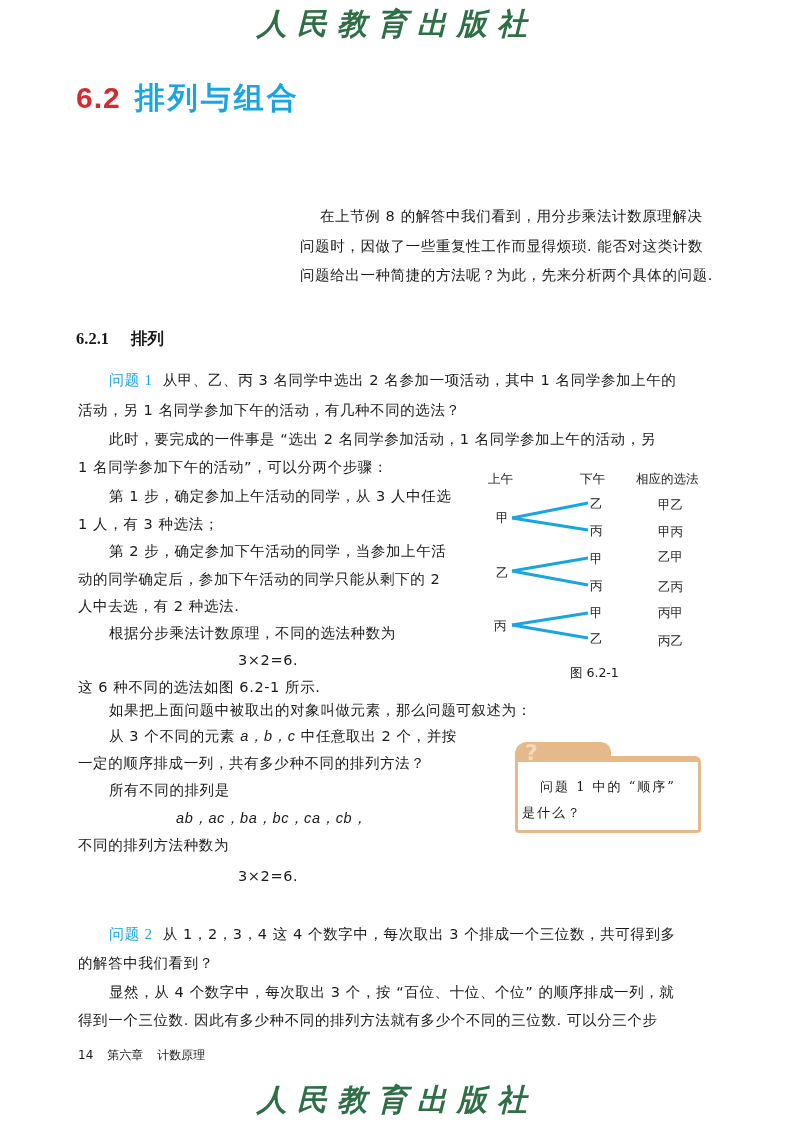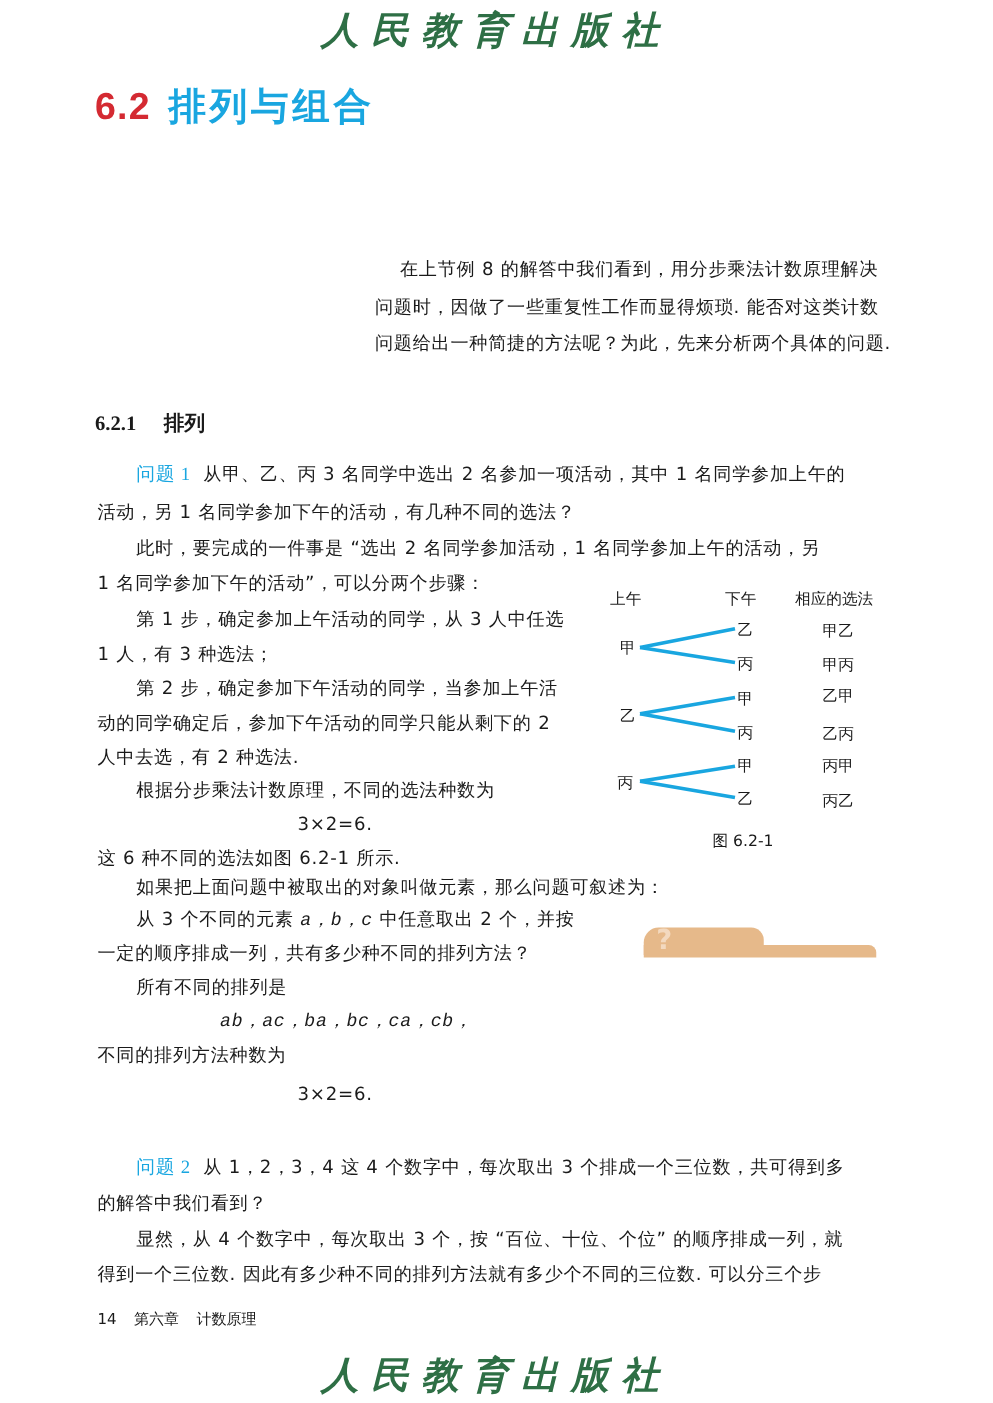--- a/index.html
+++ b/index.html
@@ -10,28 +10,28 @@
   }
   .abs { position: absolute; }
   .publisher {
     left: 0; width: 794px; text-align: center;
     font-family: "DejaVu Serif", "Liberation Serif", serif;
     font-style: italic; font-weight: bold;
     color: #2e6f45; font-size: 30px; letter-spacing: 10px;
   }
   .pub-top { top: 4px; }
   .pub-bottom { top: 1080px; }
-  .sec-title { left: 76px; top: 65px; font-size: 30px; font-weight: bold; }
+  .sec-title { left: 76px; top: 78px; font-size: 30px; font-weight: bold; }
   .sec-num { color: #d42a32; font-family: "Liberation Sans", sans-serif; letter-spacing: 1px; }
   .sec-name { color: #19a6e0; margin-left: 14px; letter-spacing: 3px; }
   .line { font-size: 14.5px; line-height: 20px; white-space: nowrap; letter-spacing: 0.6px; }
   .sub-title { left: 76px; top: 328px; font-size: 16.5px; font-weight: bold; font-family: "Liberation Serif", serif; text-align: center; }
   .sub-title .nm { margin-left: 22px; font-family: "DejaVu Sans", sans-serif; }
   .q-label { color: #19a6e0; font-family: "Liberation Serif", serif; font-size: 15px; margin-right: 10px; }
-  .math { font-family: Liberation Mono, monospace; font-style: italic; }
+  .math { font-family: Liberation Sans, sans-serif; font-style: italic; }
   .fig { left: 476px; top: 465px; width: 250px; height: 220px; }
   .fig .lbl { position: absolute; font-size: 12.5px; white-space: nowrap; }
   .fig svg { position: absolute; left: 0; top: 0; }
   .caption { font-size: 12.5px; }
   .note {
     left: 515px; top: 742px; width: 186px; height: 94px;
   }
   .note .tab {
     position: absolute; left: 0; top: 0; width: 96px; height: 22px;
     background: #e6b98a; border-radius: 12px 10px 0 0;
@@ -130,20 +130,24 @@
 <div class="abs line" style="left:78px;top:753px;">一定的顺序排成一列，共有多少种不同的排列方法？</div>
 <div class="abs line" style="left:109px;top:780px;">所有不同的排列是</div>
 <div class="abs line math" style="left:176px;top:808px;">ab，ac，ba，bc，ca，cb，</div>
 <div class="abs line" style="left:78px;top:835px;">不同的排列方法种数为</div>
 <div class="abs line" style="left:238px;top:866px;">3×2=6.</div>
 
 <div class="abs note">
   <div class="tab"></div>
   <div class="band"></div>
   <div class="qmark">?</div>
+  <div class="box">
+    <span class="txt" style="left:22px;top:16px;">问题 1 中的 “顺序”</span>
+    <span class="txt" style="left:4px;top:42px;">是什么？</span>
+  </div>
 </div>
 
 <div class="abs line" style="left:109px;top:924px;">
   <span class="q-label">问题 2</span><span>从 1，2，3，4 这 4 个数字中，每次取出 3 个排成一个三位数，共可得到多</span>
 </div>
 <div class="abs line" style="left:78px;top:953px;">的解答中我们看到？</div>
 <div class="abs line" style="left:109px;top:982px;">显然，从 4 个数字中，每次取出 3 个，按 “百位、十位、个位” 的顺序排成一列，就</div>
 <div class="abs line" style="left:78px;top:1010px;">得到一个三位数. 因此有多少种不同的排列方法就有多少个不同的三位数. 可以分三个步</div>
 
 <div class="abs footer">

